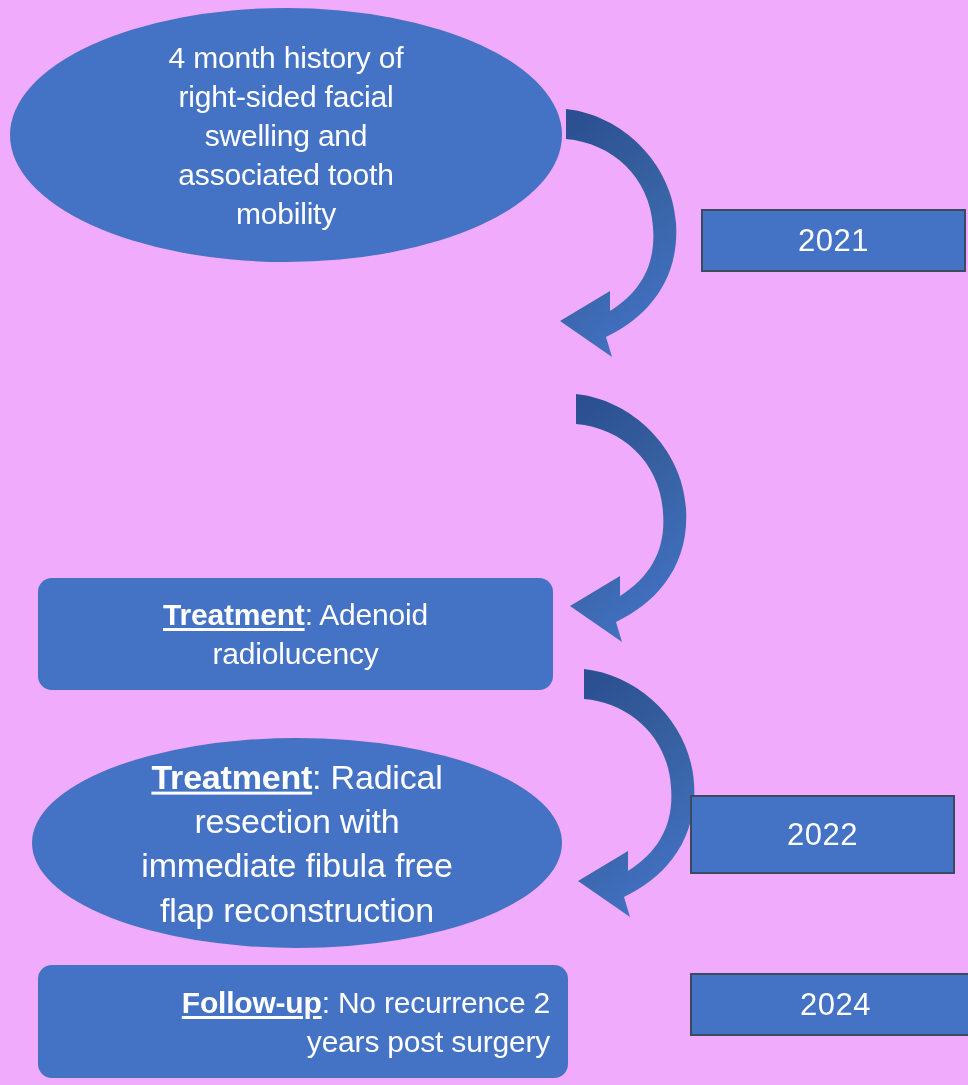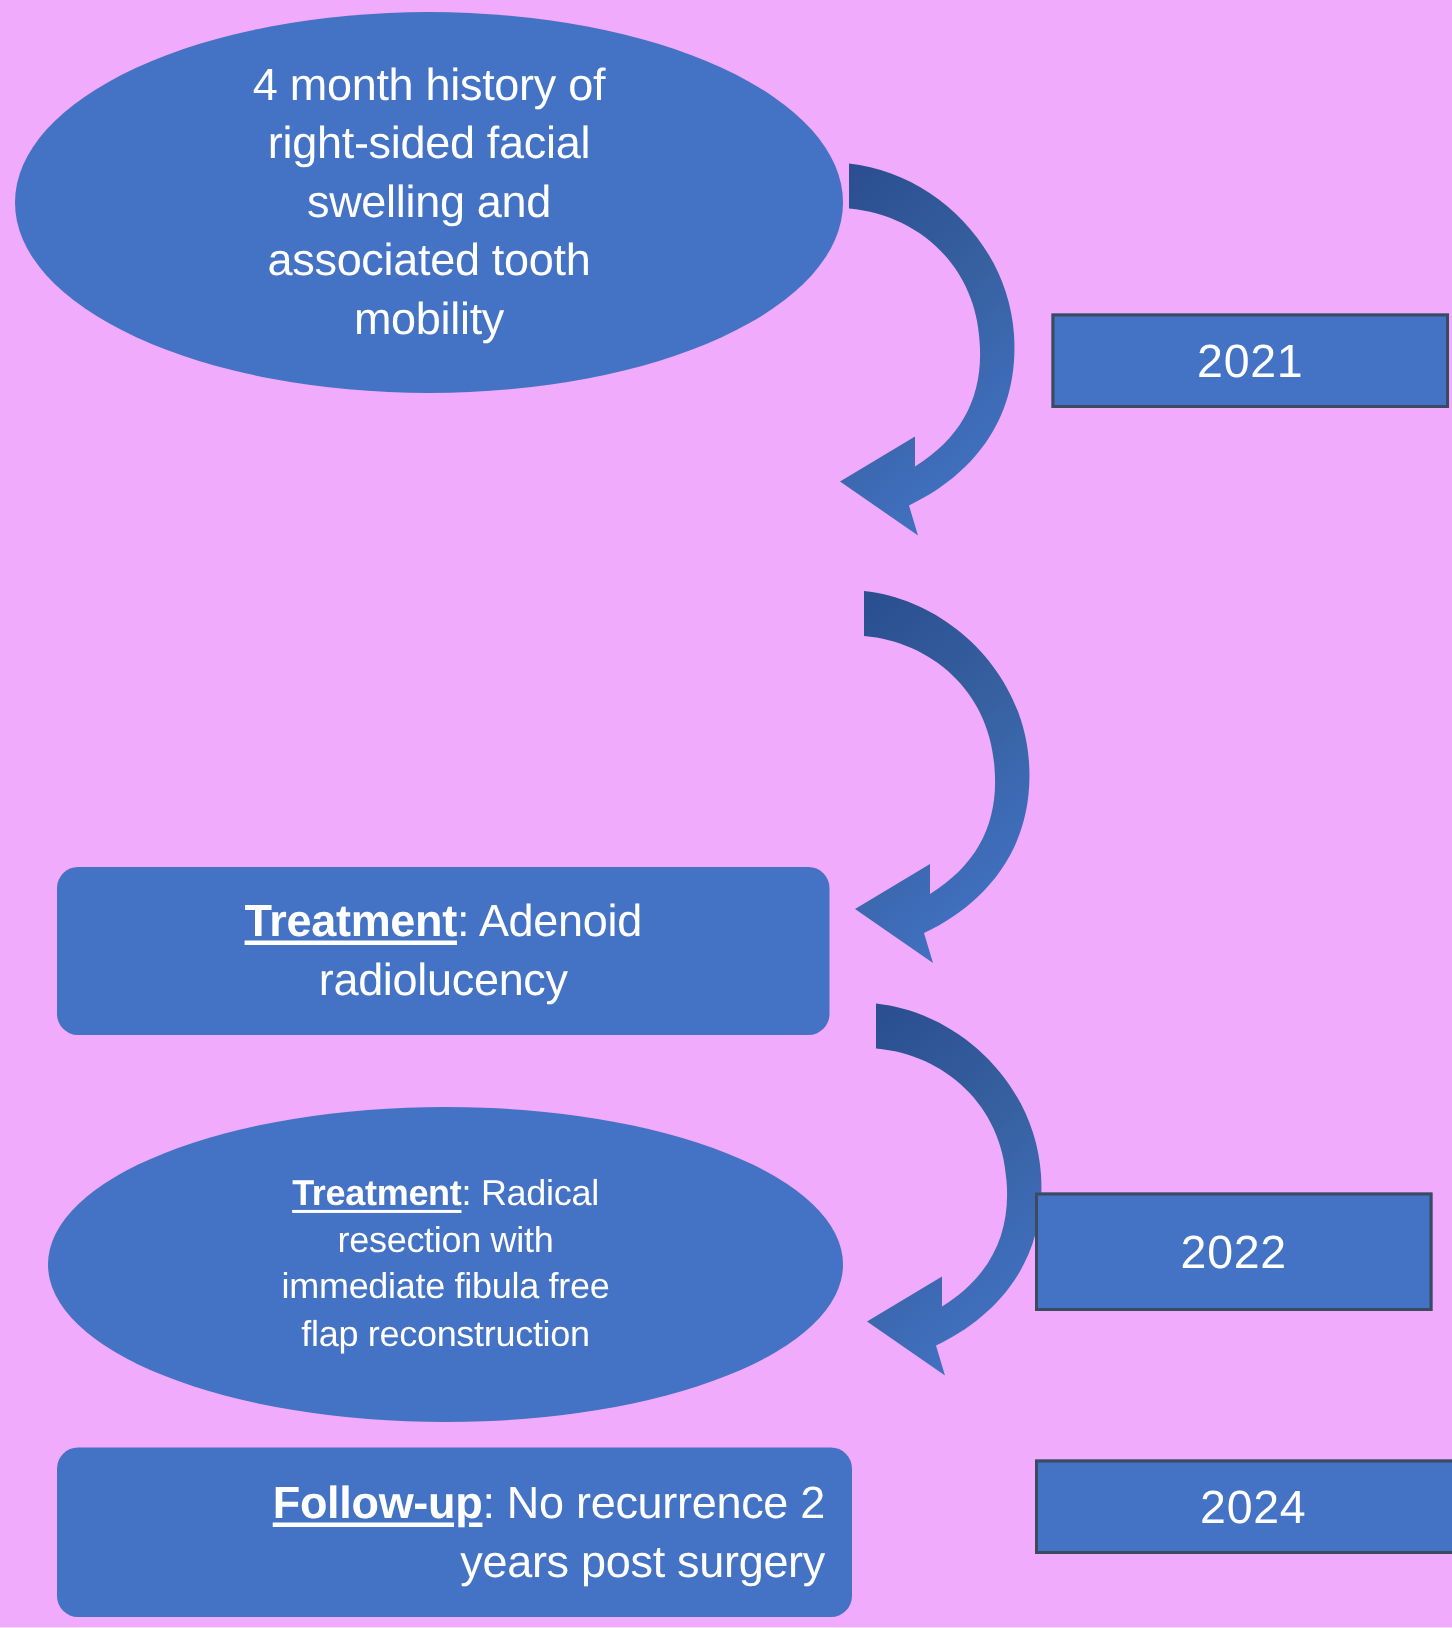--- a/index.html
+++ b/index.html
@@ -143,21 +143,21 @@
              L 52,252
              L 0,216
              L 50,186
              L 50,206
              C 82,186 96,158 93,122
              C 90,72 52,38 6,34
              Z" fill="url(#arcGrad)"></path>
   </svg>
 
   <div class="ellipse" style="left:32px; top:738px; width:530px; height:210px;">
-    <div class="node-text" style="left:48px; right:48px; top:50%; transform:translateY(-50%); font-size:24px;"><span class="lead">Treatment</span><span>: Radical
+    <div class="node-text" style="left:48px; right:48px; top:50%; transform:translateY(-50%); font-size:34px;"><span class="lead">Treatment</span><span>: Radical
 resection with
 immediate fibula free
 flap reconstruction</span></div>
   </div>
 
   <div class="roundbox" style="left:38px; top:965px; width:530px; height:113px;">
     <div class="node-text" style="left:18px; right:18px; top:50%; transform:translateY(-50%); font-size:30px;text-align:right;"><span class="lead">Follow-up</span><span>: No recurrence 2
 years post surgery</span></div>
   </div>
 

